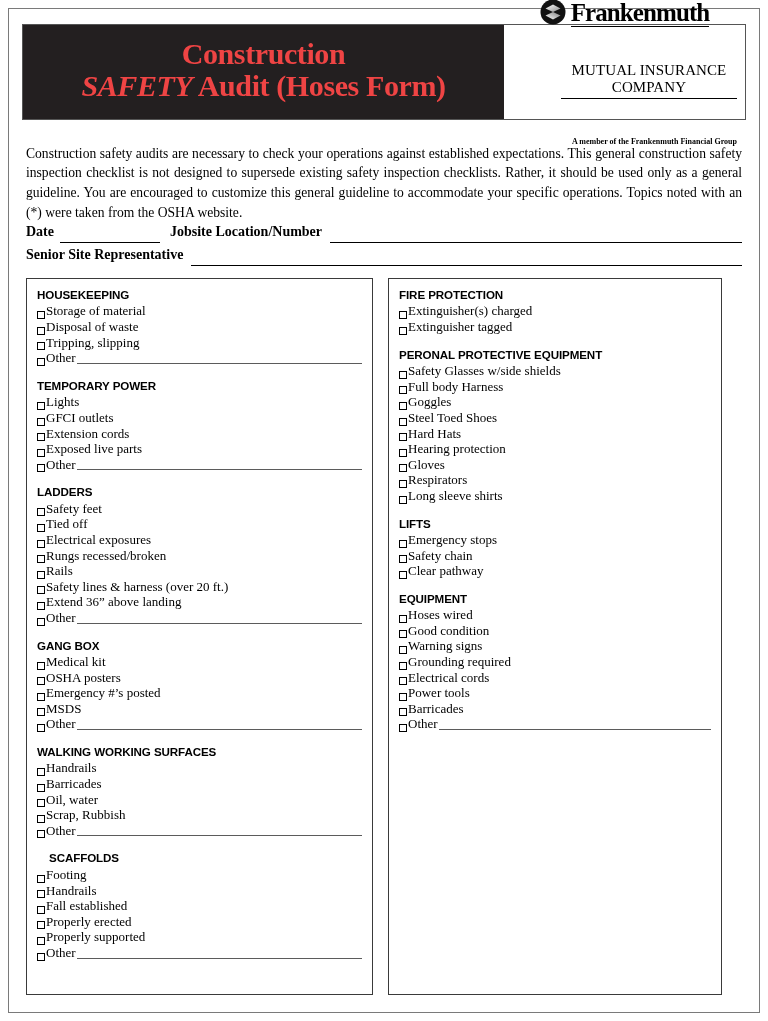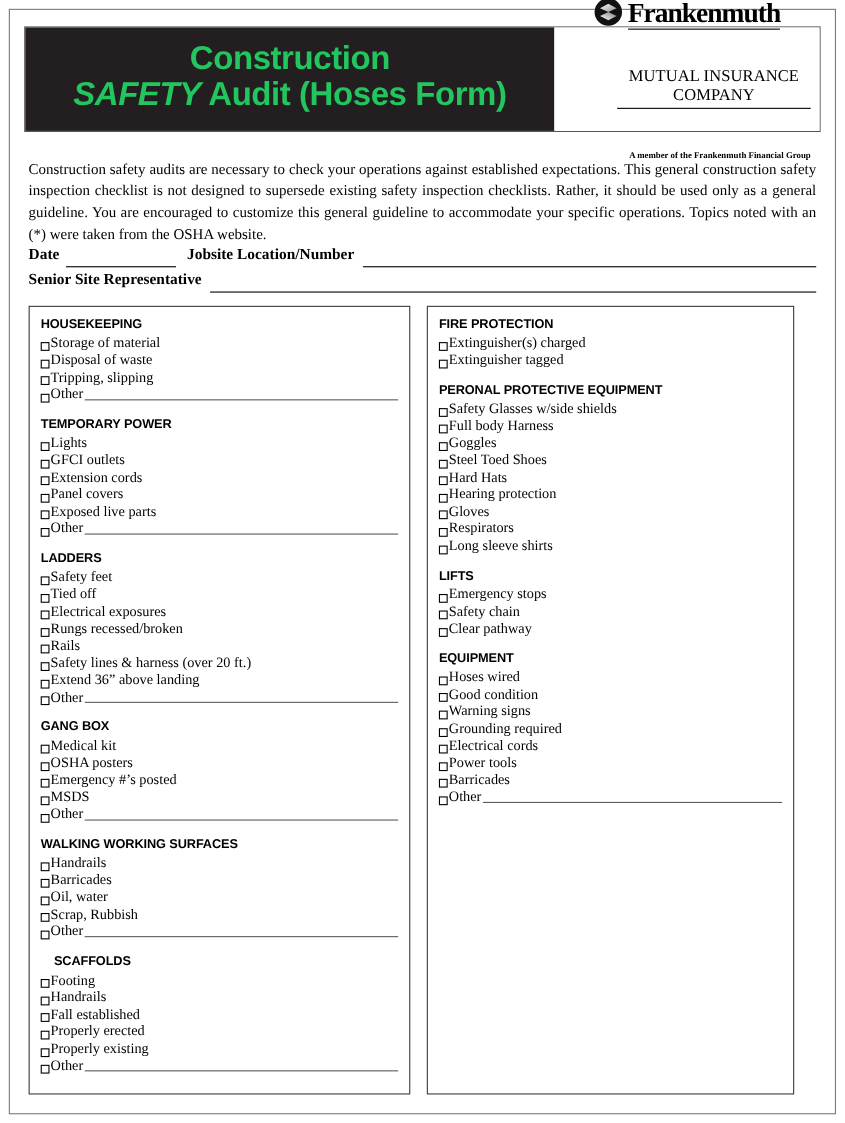--- a/index.html
+++ b/index.html
@@ -45,22 +45,22 @@
     background: #231f20;
     width: 481px;
     display: flex;
     flex-direction: column;
     align-items: center;
     justify-content: center;
     box-sizing: border-box;
     padding-bottom: 4px;
   }
   .title-line {
-    color: #22c55e;
-    font-family: Liberation Sans, sans-serif;
+    color: #ef4444;
+    font-family: Liberation Serif, serif;
     font-weight: bold;
     letter-spacing: -0.4px;
     line-height: 1.08;
     white-space: nowrap;
   }
   .title-line1 {
     font-size: 30px;
   }
   .title-line2 {
     font-size: 30px;
@@ -301,24 +301,20 @@
         <div class="item">
           <span class="cbox"></span>
           <span class="item-label">GFCI outlets</span>
         </div>
         <div class="item">
           <span class="cbox"></span>
           <span class="item-label">Extension cords</span>
         </div>
         <div class="item">
           <span class="cbox"></span>
-          <span class="item-label">Panel covers</span>
-        </div>
-        <div class="item">
-          <span class="cbox"></span>
           <span class="item-label">Exposed live parts</span>
         </div>
         <div class="item other">
           <span class="cbox"></span>
           <span class="item-label">Other</span>
           <span class="item-rule"></span>
         </div>
       </div>
       <div class="section">
         <div class="section-title">LADDERS</div>
@@ -417,21 +413,21 @@
         <div class="item">
           <span class="cbox"></span>
           <span class="item-label">Fall established</span>
         </div>
         <div class="item">
           <span class="cbox"></span>
           <span class="item-label">Properly erected</span>
         </div>
         <div class="item">
           <span class="cbox"></span>
-          <span class="item-label">Properly existing</span>
+          <span class="item-label">Properly supported</span>
         </div>
         <div class="item other">
           <span class="cbox"></span>
           <span class="item-label">Other</span>
           <span class="item-rule"></span>
         </div>
       </div>
     </div>
 
   <div class="col-box" id="col-right">

